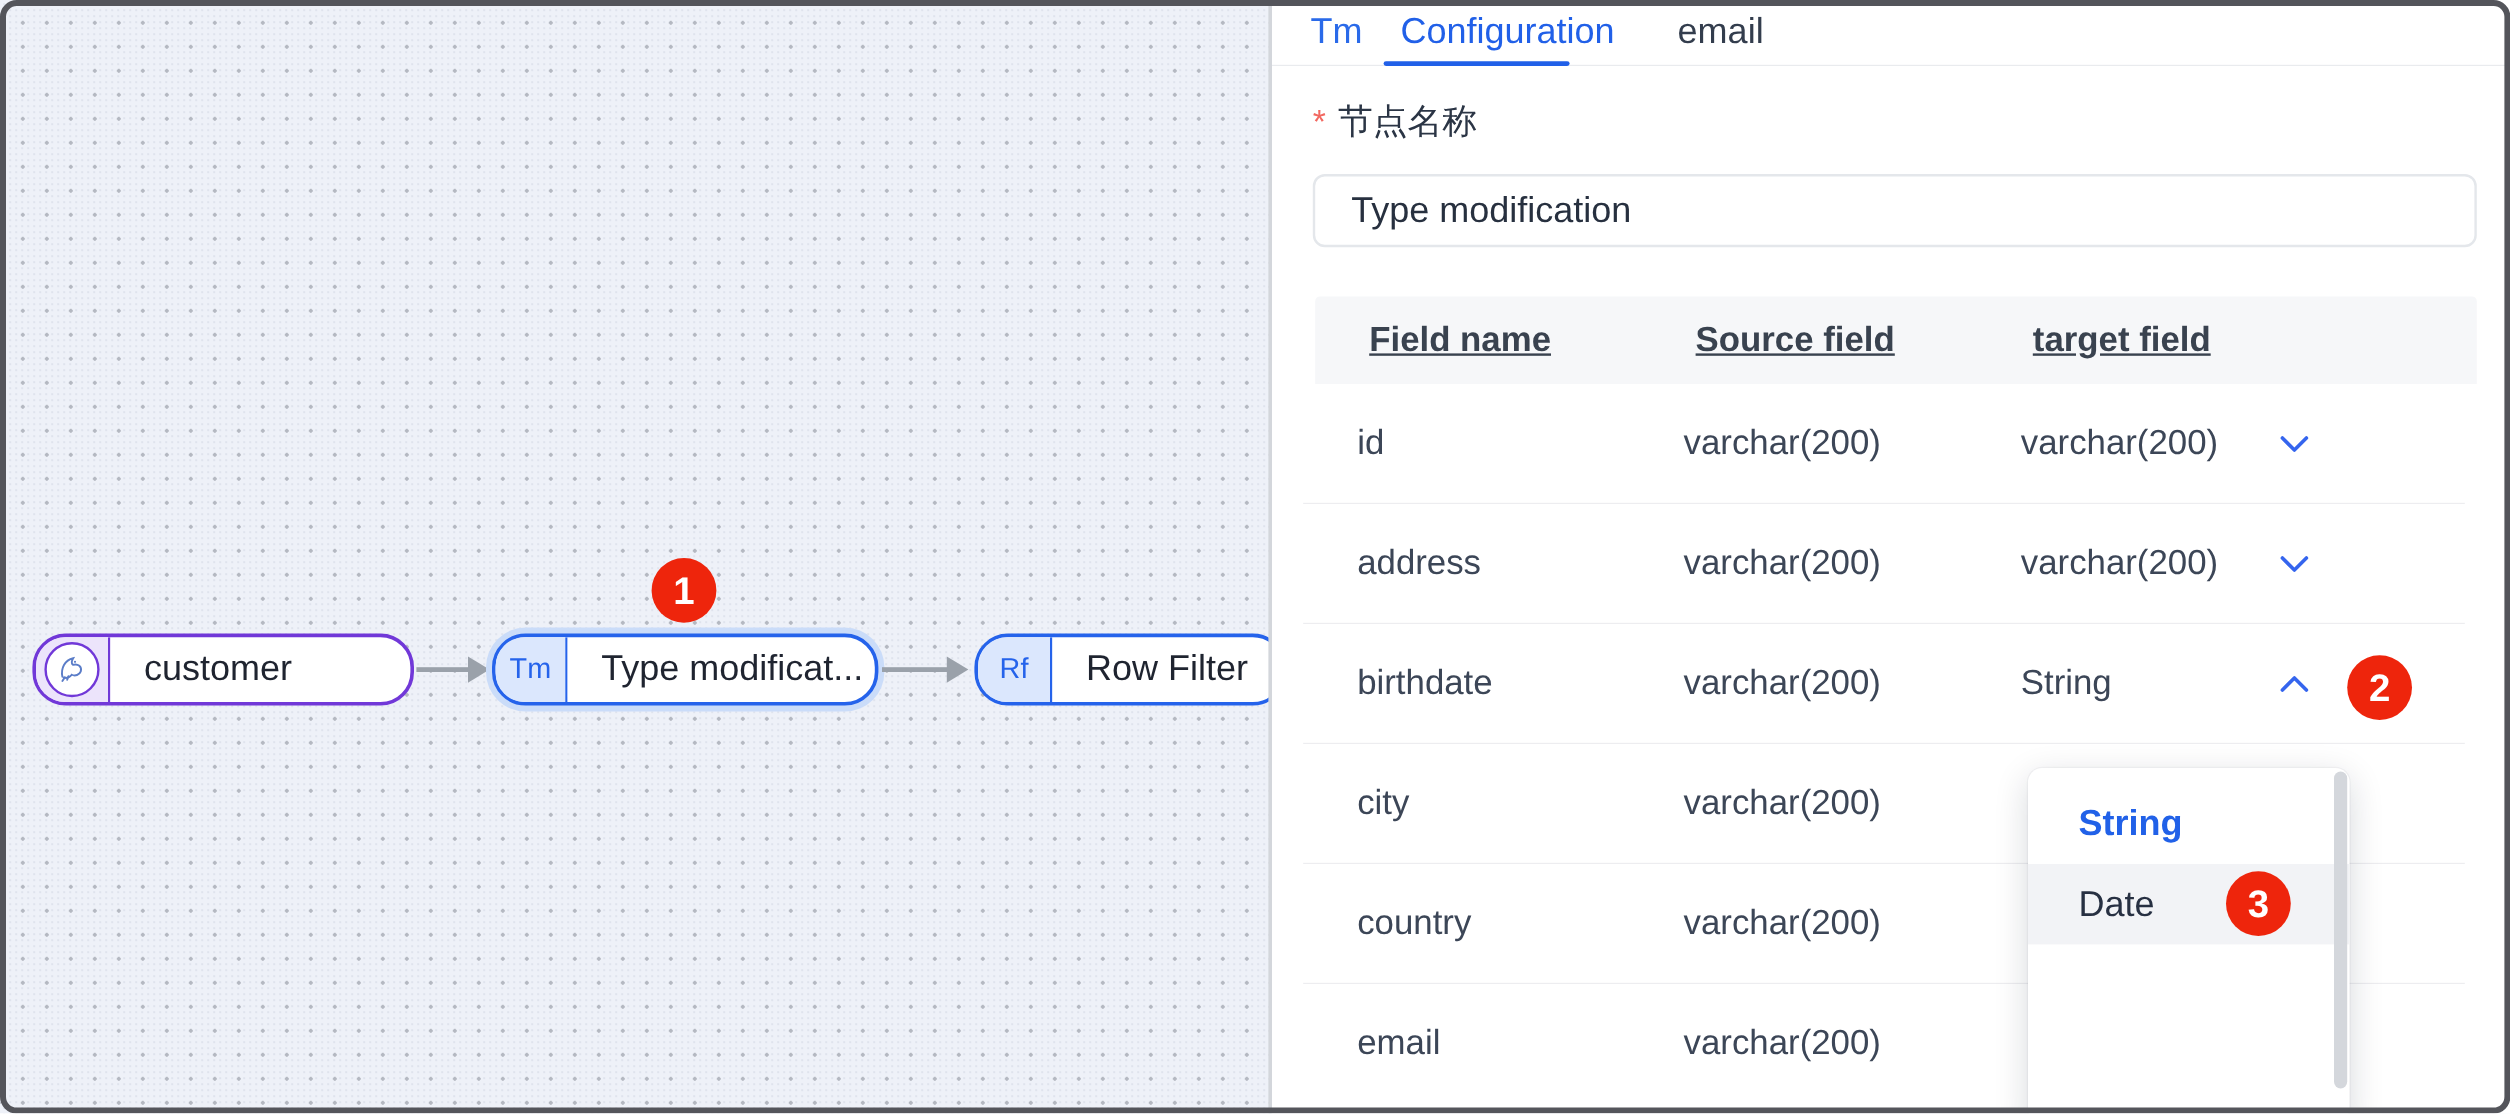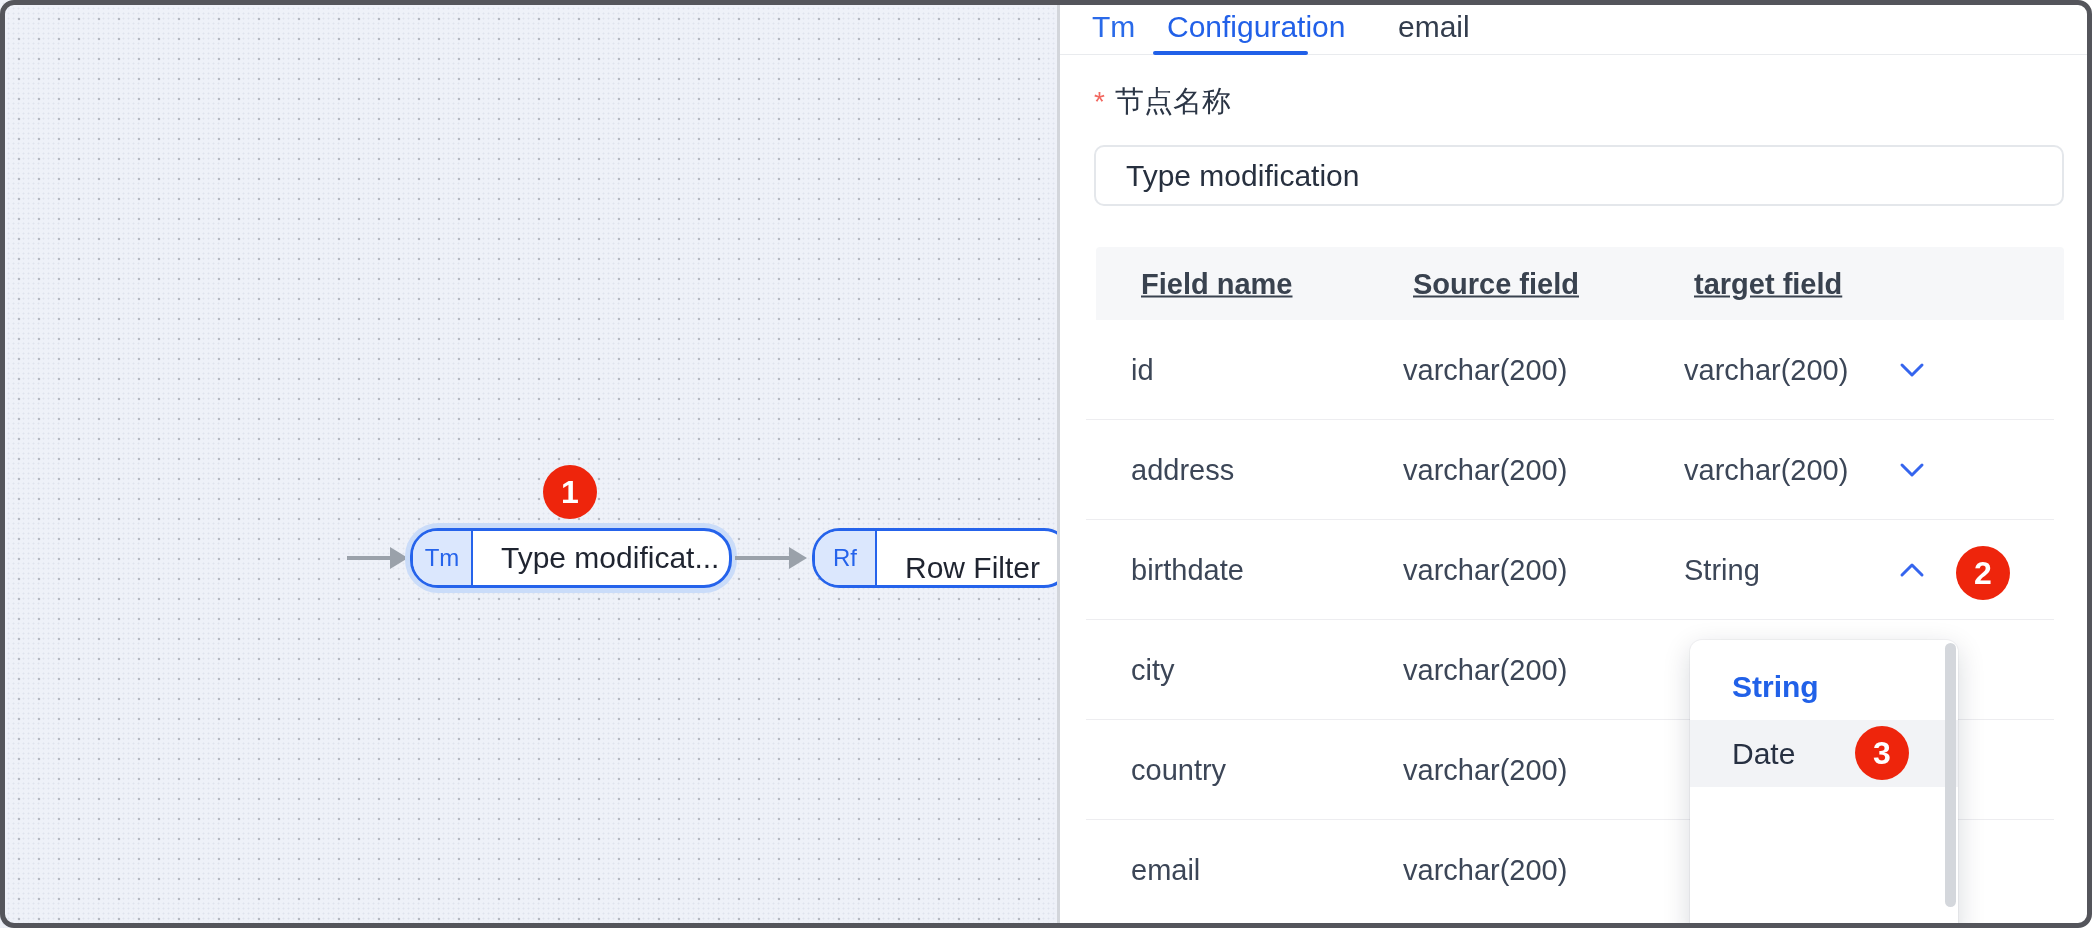--- a/index.html
+++ b/index.html
@@ -15,21 +15,21 @@
       radial-gradient(#b4b8c1 1.4px, rgba(0,0,0,0) 1.6px),
       radial-gradient(#dfe3ed 0.9px, rgba(0,0,0,0) 1.1px);
     background-size:20px 20px,5px 5px;
     background-position:9px 9px,1px 1px;}
   .divider{position:absolute;left:1057px;top:0;width:3px;height:928px;background:#d3d6db;z-index:5;}
   .panel{position:absolute;left:1060px;top:0;right:0;bottom:0;background:#fff;}
 
   .node{position:absolute;height:60px;background:#fff;display:flex;align-items:center;border-radius:28px;}
   .node-customer{left:27px;top:528px;width:318px;border:3px solid #7138d8;}
   .node-tm{left:410px;top:528px;width:322px;border:3px solid #2563eb;box-shadow:0 0 0 5px #cadcf9;}
-  .node-rf{left:812px;top:528px;width:260px;border:3px solid #2563eb;align-items:flex-end;}
+  .node-rf{left:812px;top:528px;width:260px;border:3px solid #2563eb;}
   .node-iconbox{height:100%;display:flex;align-items:center;justify-content:center;border-radius:24px 0 0 24px;flex:0 0 auto;}
   .iconbox-purple{width:62px;background:#ece4fb;border-right:2px solid #7138d8;}
   .iconbox-blue{width:60px;background:#dbe7fd;border-right:2px solid #2563eb;}
   .node-abbr{font-size:24px;color:#2563eb;}
   .node-label{font-size:30px;color:#1f2430;margin-left:28px;white-space:nowrap;}
   .db-circle{width:46px;height:46px;border-radius:50%;background:#fff;border:2.5px solid #7138d8;display:flex;align-items:center;justify-content:center;}
 
   .edge-line{position:absolute;height:4px;background:#9aa1aa;top:556px;}
   .edge-arrow{position:absolute;top:547px;width:0;height:0;border-top:11px solid transparent;border-bottom:11px solid transparent;border-left:18px solid #9aa1aa;}
 
@@ -74,20 +74,32 @@
   .dd-badge{position:absolute;left:165px;top:6px;width:54px;height:54px;}
   .dd-thumb{position:absolute;left:255px;top:3px;width:11px;height:264px;border-radius:6px;background:#d4d7dc;}
 </style>
 </head>
 <body>
 
 <div class="frame">
 
   <div class="canvas">
 
+    <div class="node node-customer">
+      <div class="node-iconbox iconbox-purple">
+        <div class="db-circle">
+          <svg width="32" height="32" viewBox="0 0 32 32" fill="none">
+            <path d="M8 22 C6.5 15 10 8 17 6.5 C15.5 9 15.5 11 16.8 12 C21 10.8 24.5 13.5 23.3 17.5 C22.3 20.5 18.5 21.6 15.8 20.3 C14 22.5 11.5 23.4 9.3 22.6" stroke="#5b7dc8" stroke-width="1.6" stroke-linecap="round"></path>
+            <path d="M10 22.5 L8 25.5 M13 21.5 L12 24.5" stroke="#5b7dc8" stroke-width="1.6" stroke-linecap="round"></path>
+            <circle cx="18.5" cy="9.5" r="0.9" fill="#5b7dc8"></circle>
+          </svg>
+        </div>
+      </div>
+      <span class="node-label">customer</span>
+    </div>
 
     <div class="edge-line" style="left:347px;width:46px;"></div>
     <div class="edge-arrow" style="left:390px;"></div>
 
     <div class="node node-tm">
       <div class="node-iconbox iconbox-blue">
         <span class="node-abbr">Tm</span>
       </div>
       <span class="node-label">Type modificat...</span>
     </div>

